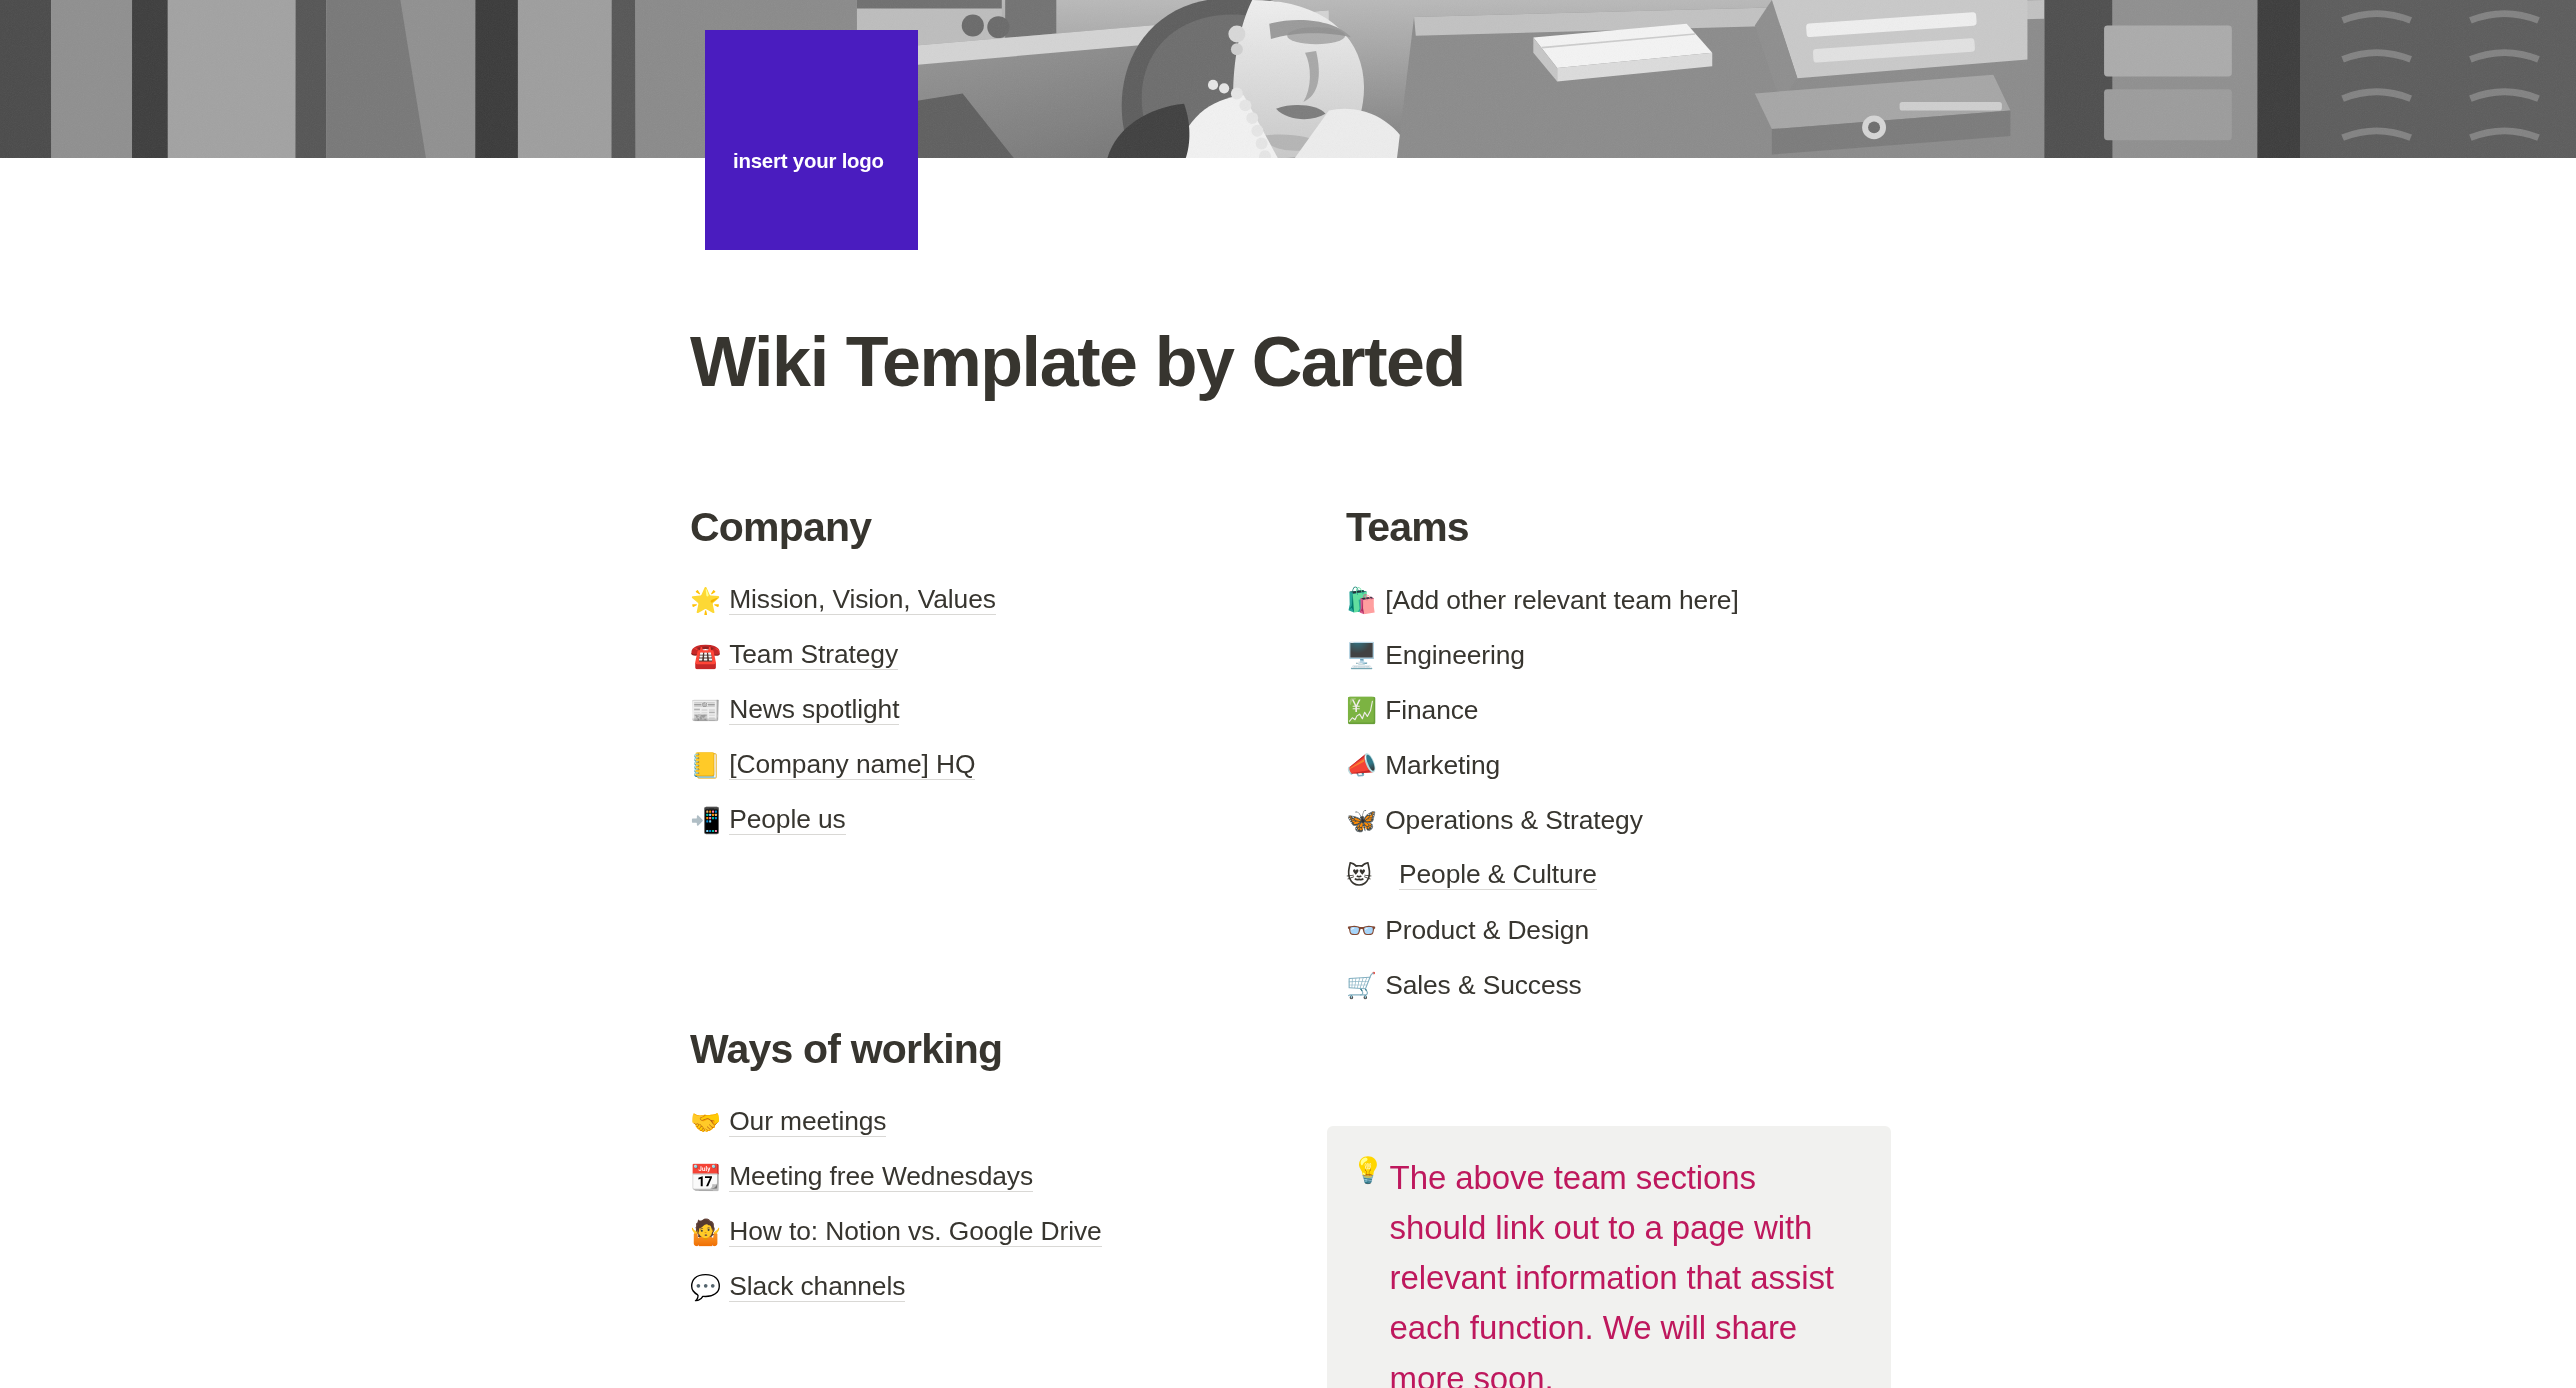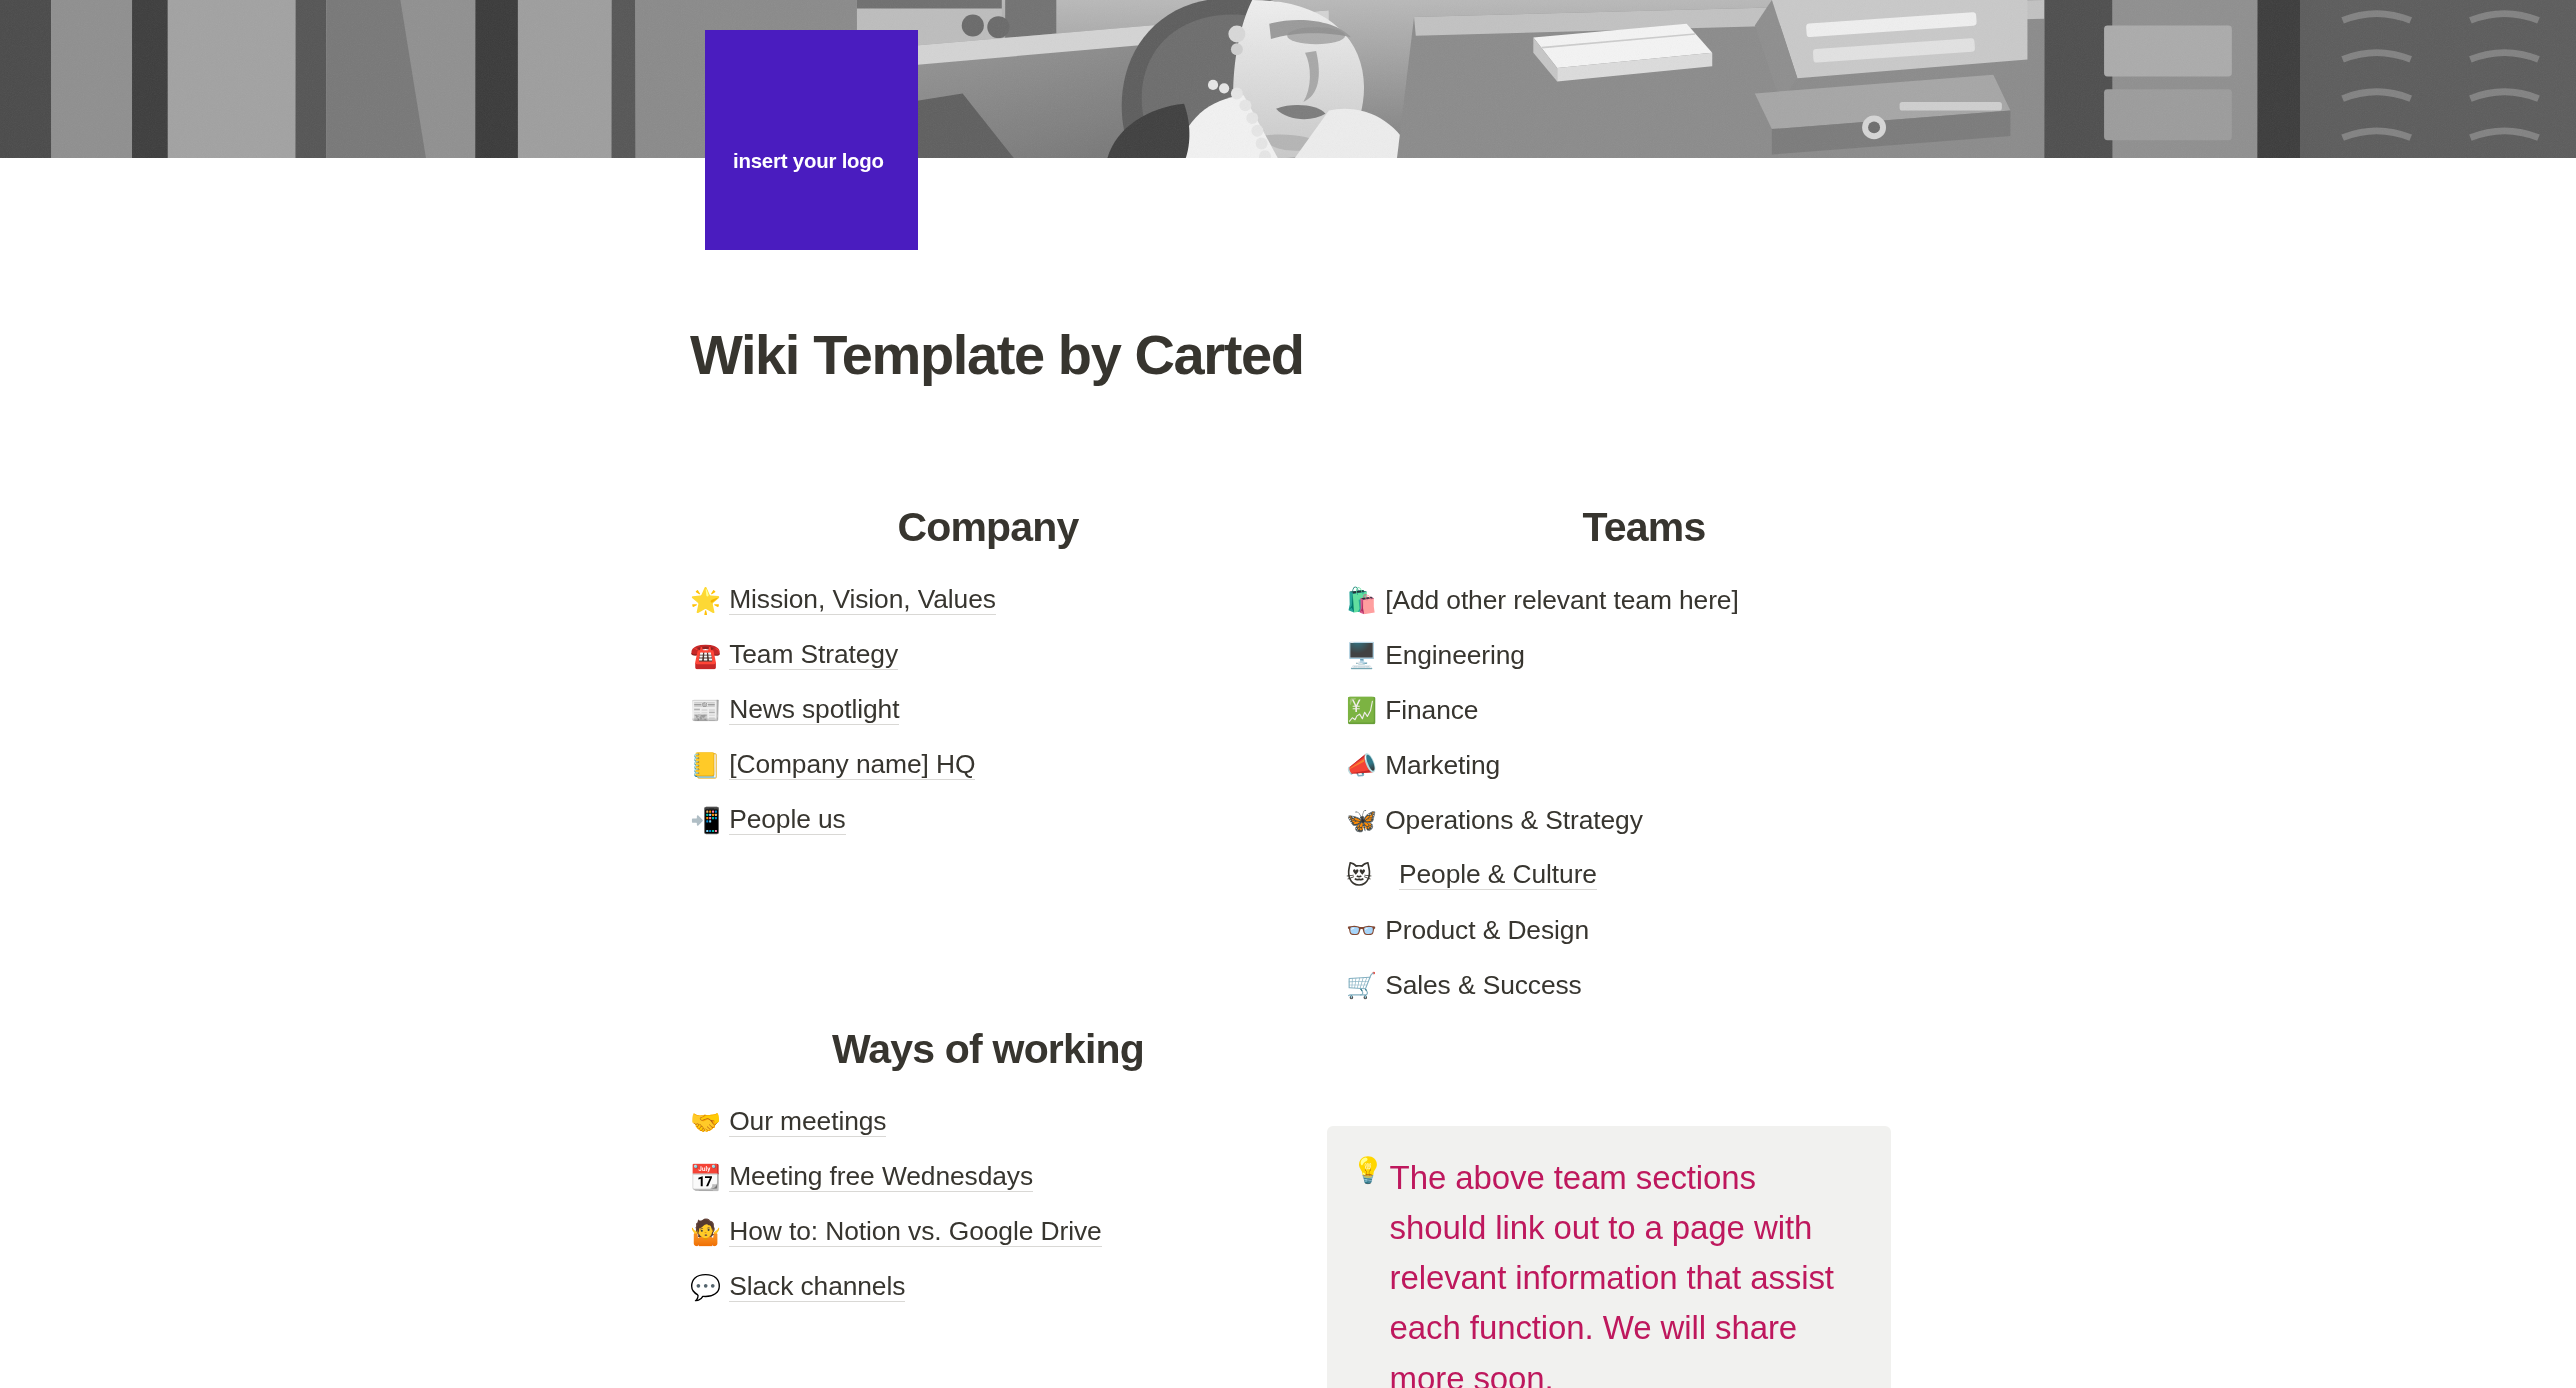--- a/index.html
+++ b/index.html
@@ -51,21 +51,21 @@
     position: absolute;
     top: 0; left: 0;
     width: 2576px;
     height: 1389px;
   }
 
   #page-title {
     position: absolute;
     left: 690px;
     top: 324px;
-    font-size: 56px;
+    font-size: 70px;
     font-weight: 700;
     letter-spacing: -1.4px;
     color: #37352F;
     line-height: 1.1;
     white-space: nowrap;
   }
 
   .column {
     position: absolute;
   }
@@ -74,21 +74,20 @@
   #col-ways     { left: 690px;  top: 1026px; width: 596px; }
 
   .section-heading {
     font-size: 41px;
     font-weight: 700;
     letter-spacing: -0.8px;
     color: #37352F;
     line-height: 1.15;
     margin-bottom: 22px;
     white-space: nowrap;
-    text-align: center;
   }
 
   .link-list { list-style: none; }
 
   .link-row {
     display: flex;
     align-items: center;
     height: 55px;
     font-size: 26.4px;
     color: #37352F;

